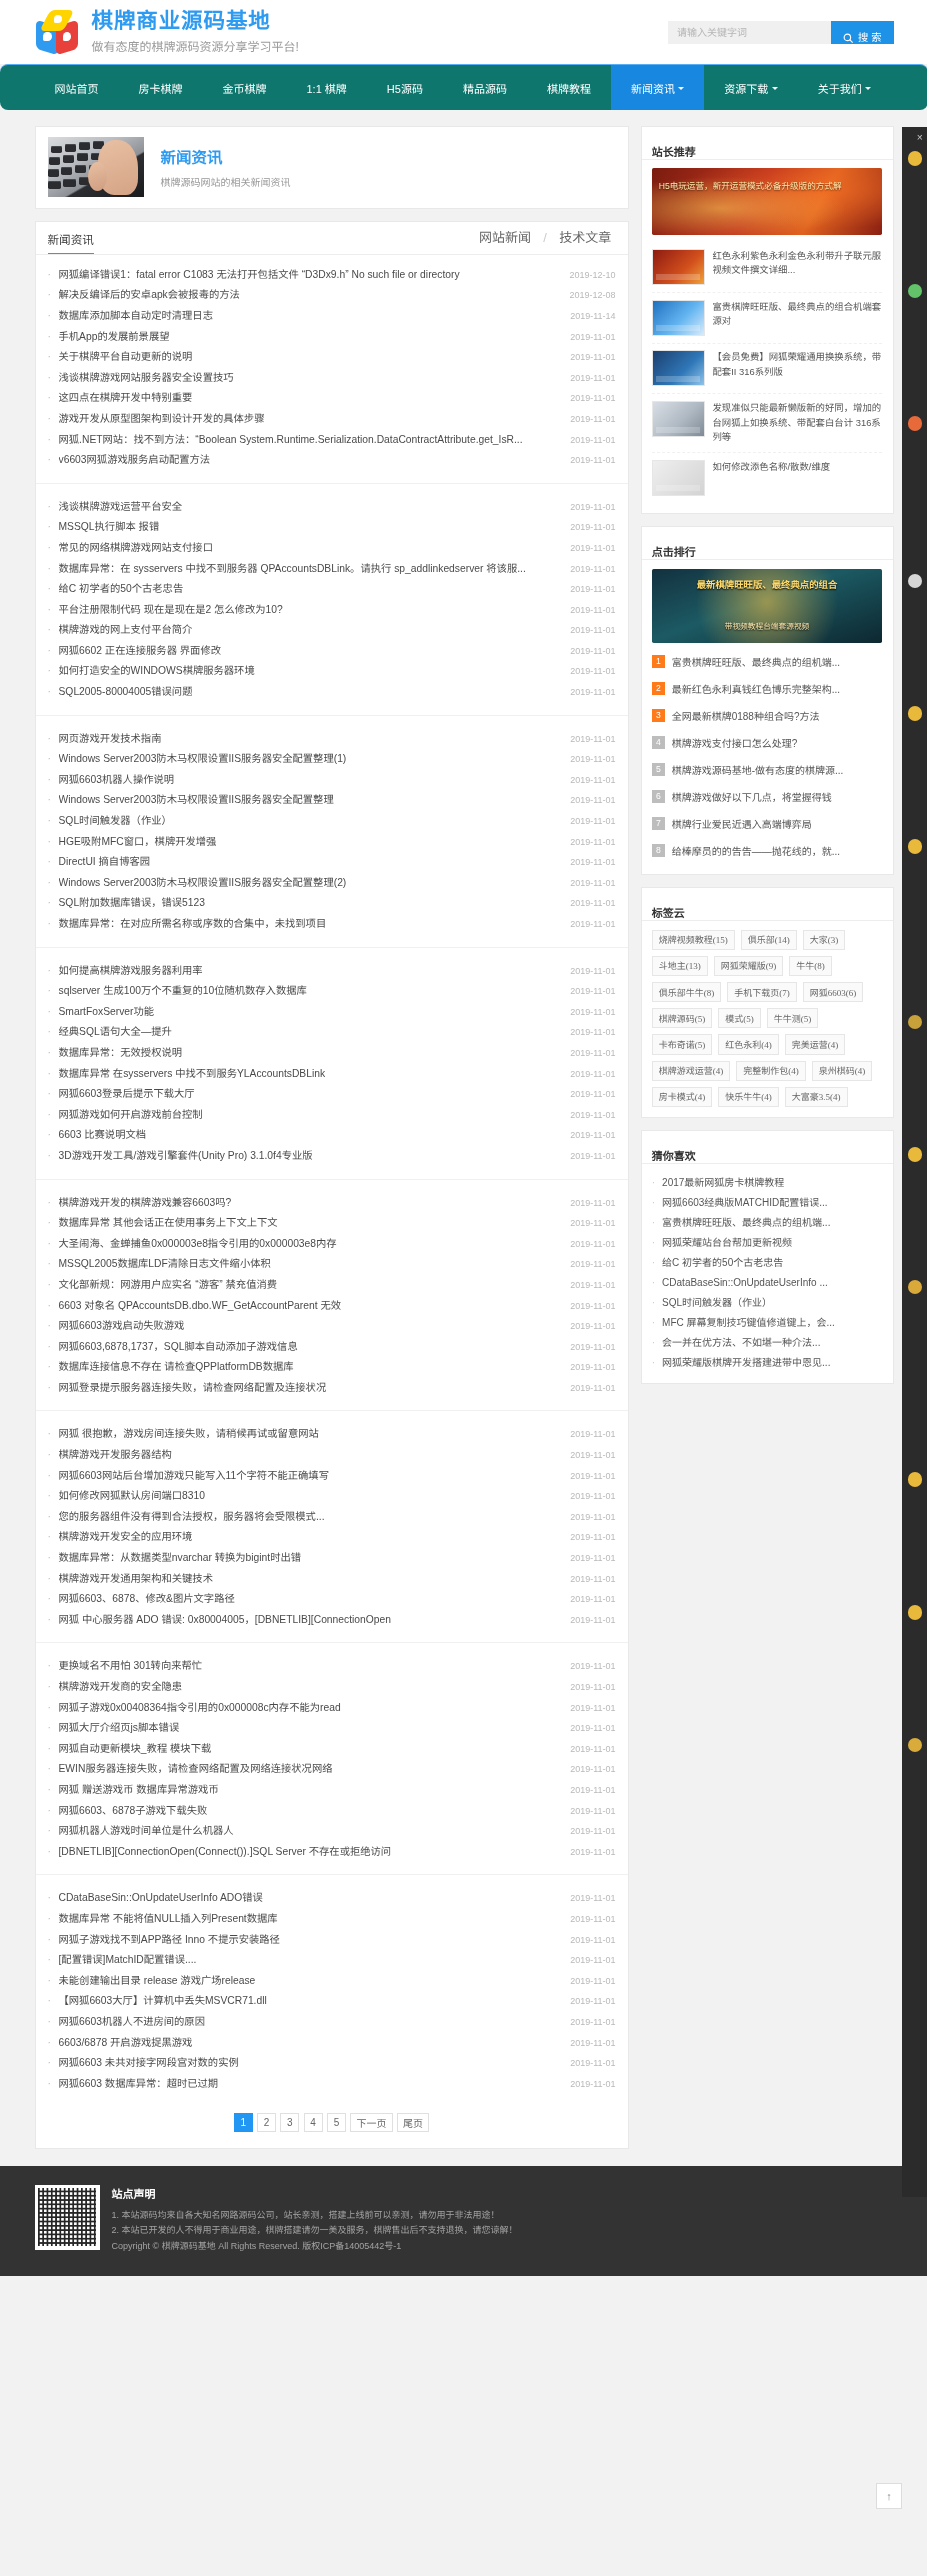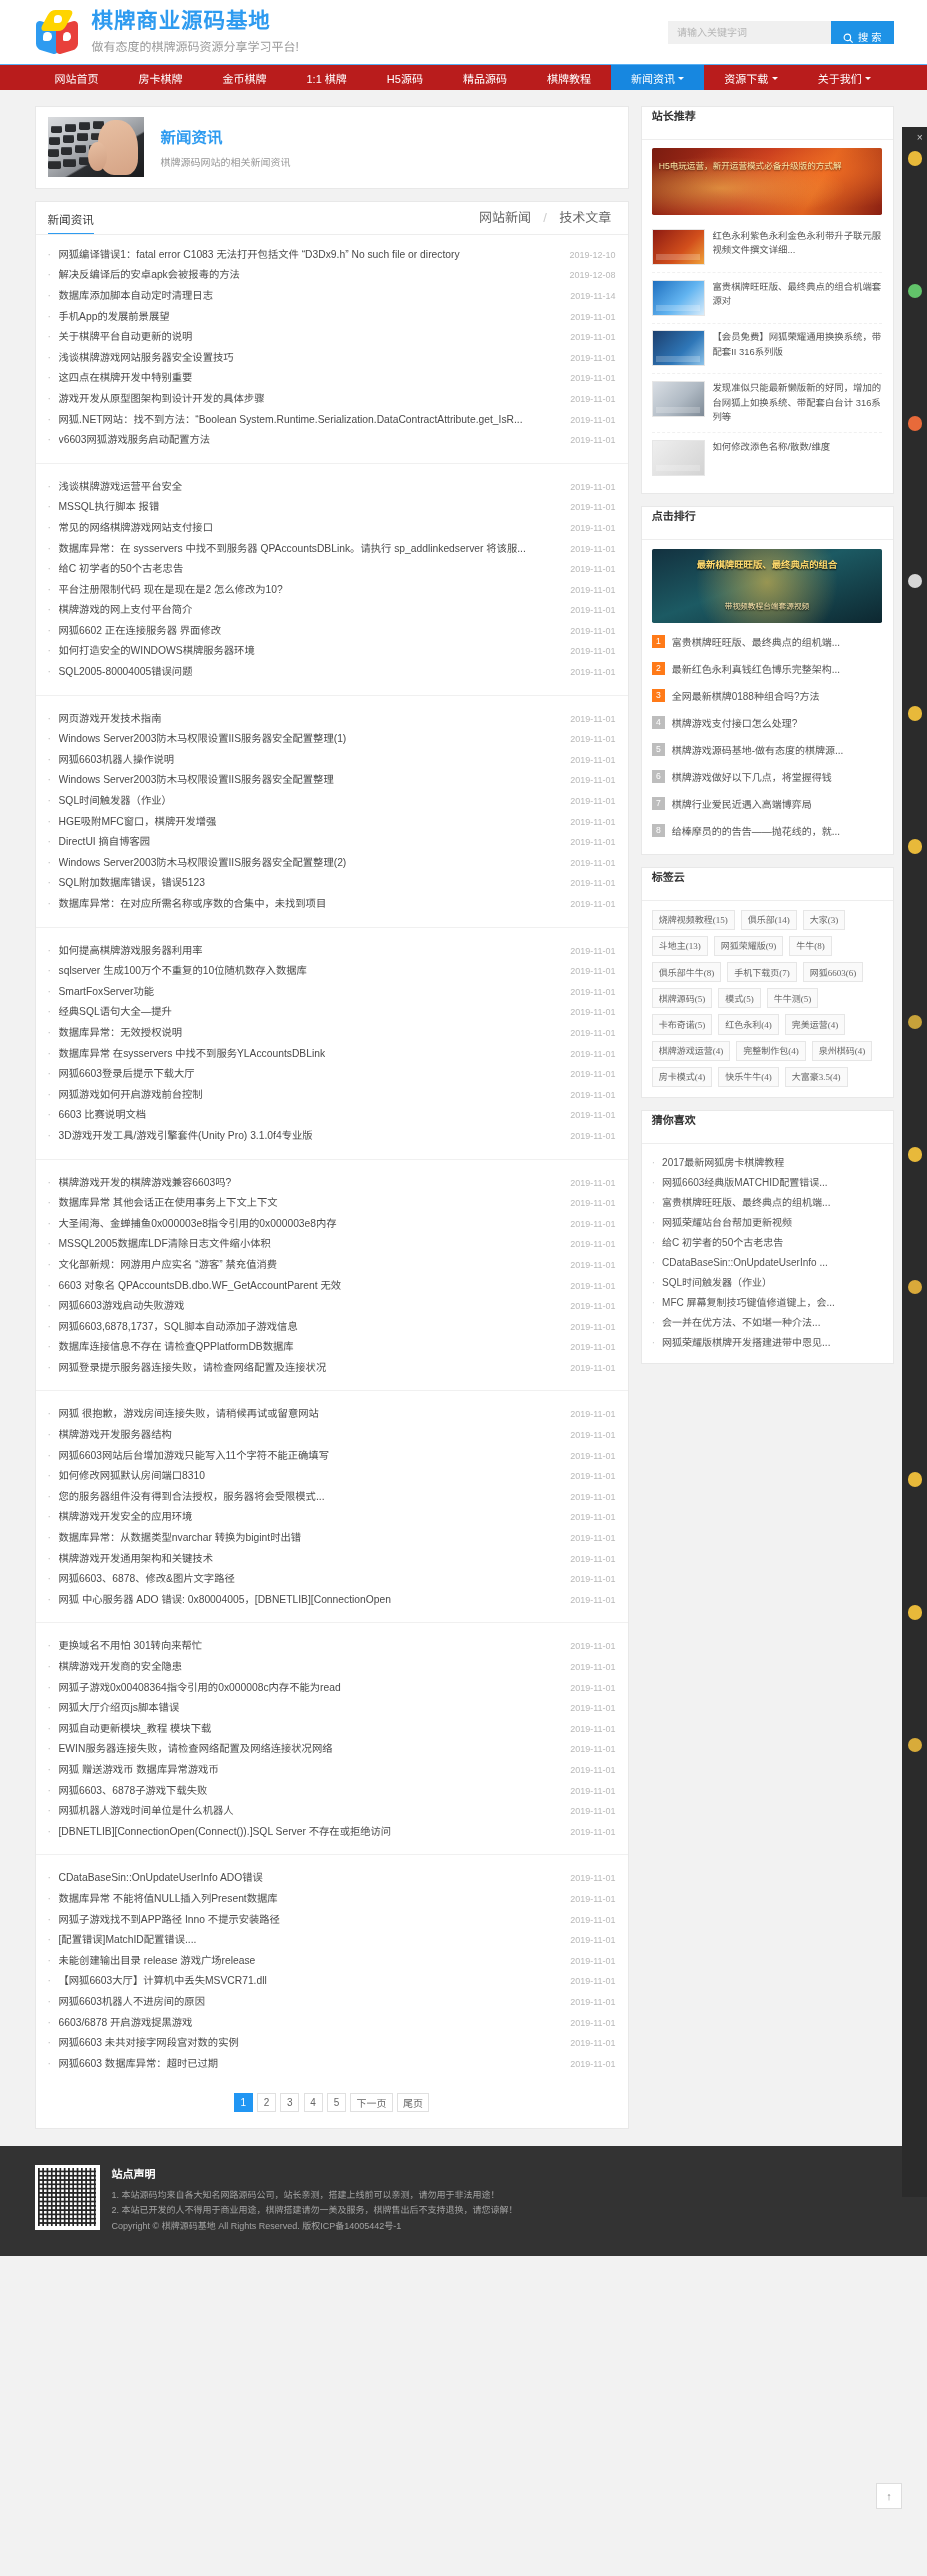--- a/index.html
+++ b/index.html
@@ -28,21 +28,21 @@
   .search-box { margin-left:auto; display:flex; align-items:center; }
   .search-input { width:163px; height:23px; border:none; background:#f0f0f0;
       padding:0 8.6px; font-size:10px; color:#333; outline:none; }
   .search-input::placeholder { color:#b5b5b5; }
   .search-btn { height:23px; padding:0 12px; background:#1e92e6; color:#fff; border:none;
       font-size:10.3px; display:flex; align-items:flex-end; gap:4.3px; cursor:pointer;
       font-family:"Liberation Sans",sans-serif; }
   .search-btn svg { display:block; }
 
   
-  .nav { background:#b91c1c; height:26px; border-top:0.9px solid #57b0f5; }
+  .nav { background:#0f766e; height:46px; border-top:0.9px solid #57b0f5;border-radius:8px; }
   .nav-inner { width:859px; margin:0 auto; display:flex; height:100%; }
   .nav-item { padding:0 20px; height:100%; display:flex; align-items:center; gap:3.4px;
       color:#fff; font-size:11px; cursor:pointer; white-space:nowrap; }
   .nav-item.active { background:#1787e0; }
   .caret { width:0;height:0;border-left:3px solid transparent;border-right:3px solid transparent;
       border-top:3.4px solid #ffffff; display:inline-block; margin-top:1.7px; }
 
   
   .wrap { width:859px; margin:15.5px auto 0; display:flex; gap:12px; align-items:flex-start; }
   .left-col { width:594px; }
@@ -81,21 +81,21 @@
 
   
   .pager { display:flex; justify-content:center; gap:4.3px; padding:19px 0 6.9px; }
   .pg { min-width:19px; height:19px; padding:0 5.2px; border:0.9px solid #e0e0e0; background:#fff;
       display:flex; align-items:center; justify-content:center; font-size:10px; color:#666;
       cursor:pointer; }
   .pg.active { background:#2196f3; border-color:#2196f3; color:#fff; }
 
   
   .side-card { margin-bottom:12px; }
-  .side-head { height:33px; display:flex; align-items:flex-start; padding:0 10.3px;
+  .side-head { height:33px; display:flex; align-items:flex-end; padding:0 10.3px;
       border-bottom:0.9px solid #ededed; }
   .side-head-title { font-size:11px; color:#333; font-weight:bold; }
   .side-body { padding:8.6px 10.3px 10.3px; }
 
   .promo { width:100%; height:67px; border-radius:1.7px; position:relative; overflow:hidden;
       background:linear-gradient(120deg,#7a1c10,#c0341d 45%,#e0621f 70%,#8a1f12); }
   .promo:before{content:"";position:absolute;inset:0;
       background:radial-gradient(ellipse at 30% 60%,rgba(255,210,90,.55),transparent 55%),
                  radial-gradient(ellipse at 75% 35%,rgba(255,120,40,.5),transparent 60%);}
   .promo-txt { position:absolute; left:6.9px; top:12px; right:6.9px; color:#ffe9a8; font-size:8.6px;

